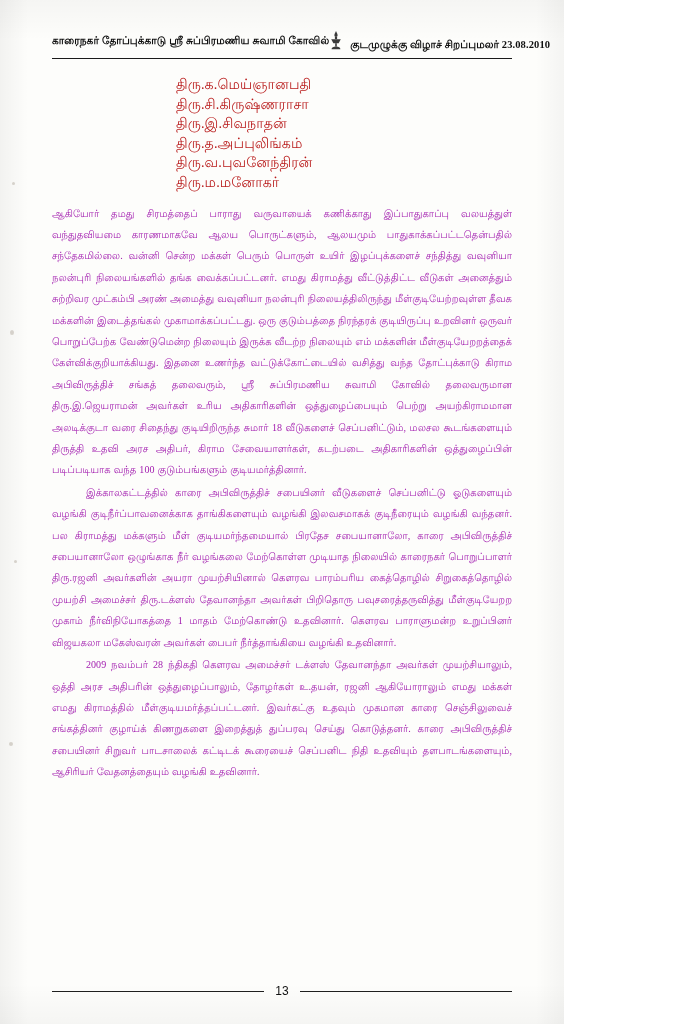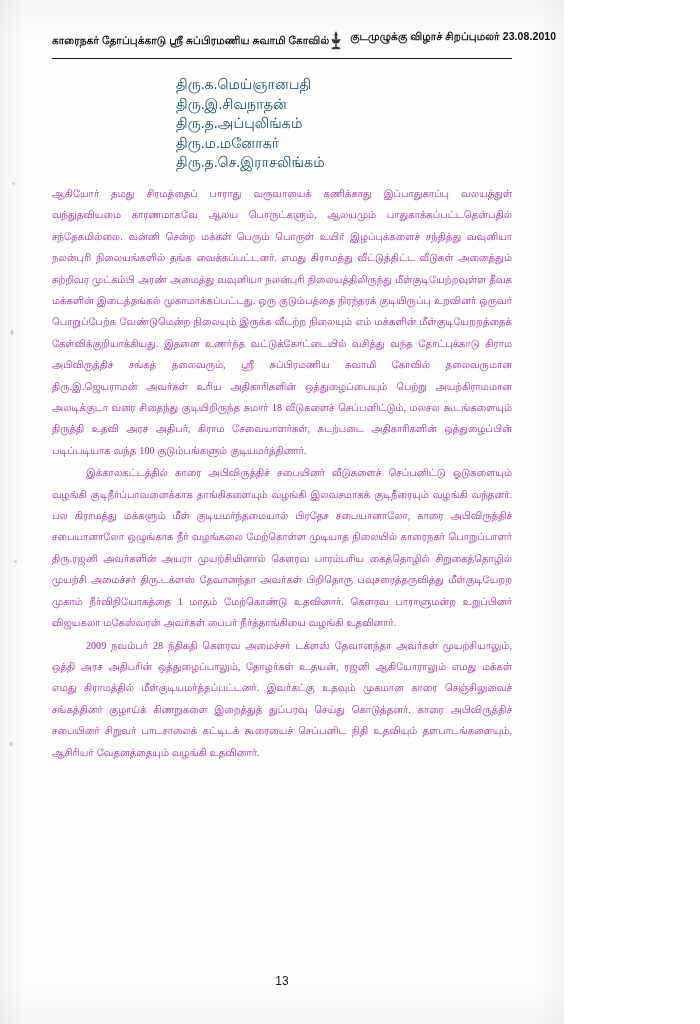--- a/index.html
+++ b/index.html
@@ -48,42 +48,43 @@
     font-family: "Liberation Sans", sans-serif;
     font-size: 10.5px;
     font-weight: bold;
     letter-spacing: 0.1px;
     color: #101010;
     padding-bottom: 5px;
   }
   .header-left { white-space: nowrap; }
   .header-right {
     display: flex;
-    align-items: flex-start;
+    align-items: flex-end;
     gap: 7px;
     white-space: nowrap;
+    font-family: Liberation Serif, serif;
   }
   .lamp-icon { display: block; }
   .header-rule {
     border-bottom: 1.6px solid #1a1a1a;
     margin-top: 1px;
     margin-bottom: 16px;
   }
 
   
   .names {
     margin: 0 0 10px 0;
     padding: 0;
     list-style: none;
   }
   .names li {
     font-size: 14.2px;
     line-height: 19.6px;
     padding-left: 124px;
-    color: #0c4a6e;
+    color: #b91c1c;
     letter-spacing: 0.1px;
   }
 
   
   .para {
     text-align: justify;
     text-justify: inter-word;
     font-size: 10px;
     line-height: 21.4px;
     margin: 0 0 1px 0;
@@ -98,21 +99,20 @@
   .footer {
     position: absolute;
     left: 52px;
     right: 52px;
     bottom: 26px;
   }
   .footer-rule-wrap {
     display: flex;
     align-items: center;
     gap: 9px;
-    flex-direction: column;
   }
   .footer-line {
     flex: 1 1 auto;
     height: 0;
     border-top: 1.4px solid #1f1f1f;
   }
   .page-number {
     font-family: "Liberation Sans", sans-serif;
     font-size: 12px;
     color: #111;
@@ -151,24 +151,25 @@
             <path d="M2.6 19.2 C2.6 17.5 4.3 16.5 7 16.5 C9.7 16.5 11.4 17.5 11.4 19.2 Z" fill="#3a3a3a"></path>
           </svg>
         </span>
         <span>குடமுழுக்கு விழாச் சிறப்புமலர் 23.08.2010</span>
       </div>
     </div>
     <div class="header-rule"></div>
 
     <ul class="names">
       <li>திரு.க.மெய்ஞானபதி</li>
+      <li>திரு.சி.கிருஷ்ணராசா</li>
       <li>திரு.இ.சிவநாதன்</li>
       <li>திரு.த.அப்புலிங்கம்</li>
+      <li>திரு.வ.புவனேந்திரன்</li>
       <li>திரு.ம.மனோகர்</li>
-      <li>திரு.த.செ.இராசலிங்கம்</li>
     </ul>
 
     <p class="para">ஆகியோர் தமது சிரமத்தைப் பாராது வருவாயைக் கணிக்காது இப்பாதுகாப்பு வலயத்துள் வந்துதவியமை காரணமாகவே ஆலய பொருட்களும், ஆலயமும் பாதுகாக்கப்பட்டதென்பதில் சந்தேகமில்லை. வன்னி சென்ற மக்கள் பெரும் பொருள் உயிர் இழப்புக்களைச் சந்தித்து வவுனியா நலன்புரி நிலையங்களில் தங்க வைக்கப்பட்டனர். எமது கிராமத்து வீட்டுத்திட்ட வீடுகள் அனைத்தும் சுற்றிவர முட்கம்பி அரண் அமைத்து வவுனியா நலன்புரி நிலையத்திலிருந்து மீள்குடியேற்றவுள்ள தீவக மக்களின் இடைத்தங்கல் முகாமாக்கப்பட்டது. ஒரு குடும்பத்தை நிரந்தரக் குடியிருப்பு உறவினர் ஒருவர் பொறுப்பேற்க வேண்டுமென்ற நிலையும் இருக்க வீடற்ற நிலையும் எம் மக்களின் மீள்குடியேறறத்தைக் கேள்விக்குறியாக்கியது. இதனை உணர்ந்த வட்டுக்கோட்டையில் வசித்து வந்த தோட்புக்காடு கிராம அபிவிருத்திச் சங்கத் தலைவரும், ஸ்ரீ சுப்பிரமணிய சுவாமி கோவில் தலைவருமான திரு.இ.ஜெயராமன் அவர்கள் உரிய அதிகாரிகளின் ஒத்துழைப்பையும் பெற்று அயற்கிராமமான அலடிக்குடா வரை சிதைந்து குடியிறிருந்த சுமார் 18 வீடுகளைச் செப்பனிட்டும், மலசல கூடங்களையும் திருத்தி உதவி அரச அதிபர், கிராம சேவையாளர்கள், கடற்படை அதிகாரிகளின் ஒத்துழைப்பின் படிப்படியாக வந்த 100 குடும்பங்களும் குடியமர்த்தினார்.</p>
     <p class="para indent">இக்காலகட்டத்தில் காரை அபிவிருத்திச் சபையினர் வீடுகளைச் செப்பனிட்டு ஓடுகளையும் வழங்கி குடிநீர்ப்பாவனைக்காக தாங்கிகளையும் வழங்கி இலவசமாகக் குடிநீரையும் வழங்கி வந்தனர். பல கிராமத்து மக்களும் மீள் குடியமர்ந்தமையால் பிரதேச சபையானாலோ, காரை அபிவிருத்திச் சபையானாலோ ஒழுங்காக நீர் வழங்கலை மேற்கொள்ள முடியாத நிலையில் காரைநகர் பொறுப்பாளர் திரு.ரஜனி அவர்களின் அயரா முயற்சியினால் கௌரவ பாரம்பரிய கைத்தொழில் சிறுகைத்தொழில் முயற்சி அமைச்சர் திரு.டக்ளஸ் தேவானந்தா அவர்கள் பிறிதொரு பவுசரைத்தருவித்து மீள்குடியேறற முகாம் நீர்விநியோகத்தை 1 மாதம் மேற்கொண்டு உதவினார். கௌரவ பாராளுமன்ற உறுப்பினர் விஜயகலா மகேஸ்வரன் அவர்கள் பைபர் நீர்த்தாங்கியை வழங்கி உதவினார்.</p>
     <p class="para indent">2009 நவம்பர் 28 ந்திகதி கௌரவ அமைச்சர் டக்ளஸ் தேவானந்தா அவர்கள் முயற்சியாலும், ஒத்தி அரச அதிபரின் ஒத்துழைப்பாலும், தோழர்கள் உ.தயன், ரஜனி ஆகியோராலும் எமது மக்கள் எமது கிராமத்தில் மீள்குடியமர்த்தப்பட்டனர். இவர்கட்கு உதவும் முகமான காரை செஞ்சிலுவைச் சங்கத்தினர் குழாய்க் கிணறுகளை இறைத்துத் துப்பரவு செய்து கொடுத்தனர். காரை அபிவிருத்திச் சபையினர் சிறுவர் பாடசாலைக் கட்டிடக் கூரையைச் செப்பனிட நிதி உதவியும் தளபாடங்களையும், ஆசிரியர் வேதனத்தையும் வழங்கி உதவினார்.</p>
 
   </div>
 
   <div class="footer">
     <div class="footer-rule-wrap">

